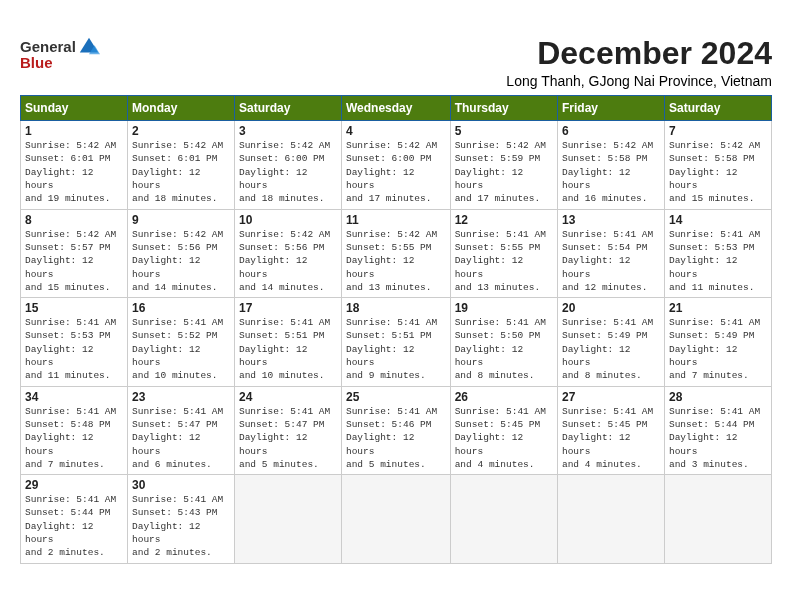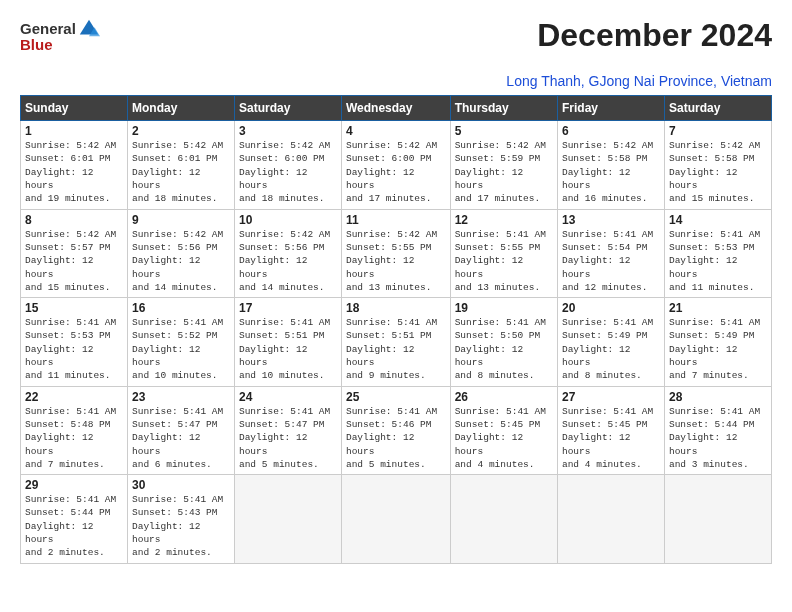--- a/index.html
+++ b/index.html
@@ -5,21 +5,21 @@
     * { margin: 0; padding: 0; box-sizing: border-box; }
     body {
       font-family: Arial, sans-serif;
       background: #fff;
       width: 792px;
       height: 612px;
       overflow: hidden;
     }
     .page {
       width: 792px;
-      padding: 18px 20px 10px 20px;
+      padding: 36px 20px 10px 20px;
     }
     .header-row {
       display: flex;
       align-items: flex-start;
       justify-content: space-between;
       margin-bottom: 4px;
     }
     .logo {
       display: flex;
       align-items: center;
@@ -41,32 +41,32 @@
       text-align: right;
     }
     .month-title {
       font-size: 32px;
       font-weight: bold;
       color: #222;
       line-height: 1.1;
     }
     .subtitle {
       font-size: 14px;
-      color: #1d4ed8;
-      margin-top: 20px;
+      color: #000000;
+      margin-top: 2px;
       text-align: center;
     }
     .calendar {
       width: 100%;
       border-collapse: collapse;
       margin-top: 6px;
       font-size: 10px;
     }
     .calendar th {
-      background: #404040;
+      background: #4d7c0f;
       color: #fff;
       padding: 5px 4px;
       text-align: left;
       font-size: 12px;
       font-weight: bold;
       border: 1px solid #1a5fa0;
     }
     .calendar td {
       border: 1px solid #ccc;
       vertical-align: top;
@@ -276,21 +276,21 @@
           <td>
             <span class="day-num">21</span>
             <div class="day-info" style="white-space: pre-line;">Sunrise: 5:41 AM
 Sunset: 5:49 PM
 Daylight: 12 hours
 and 7 minutes.</div>
           </td>
         </tr>
         <tr>
           <td>
-            <span class="day-num">22</span>
+            <span class="day-num">34</span>
             <div class="day-info" style="white-space: pre-line;">Sunrise: 5:41 AM
 Sunset: 5:48 PM
 Daylight: 12 hours
 and 7 minutes.</div>
           </td>
           <td>
             <span class="day-num">23</span>
             <div class="day-info" style="white-space: pre-line;">Sunrise: 5:41 AM
 Sunset: 5:47 PM
 Daylight: 12 hours

